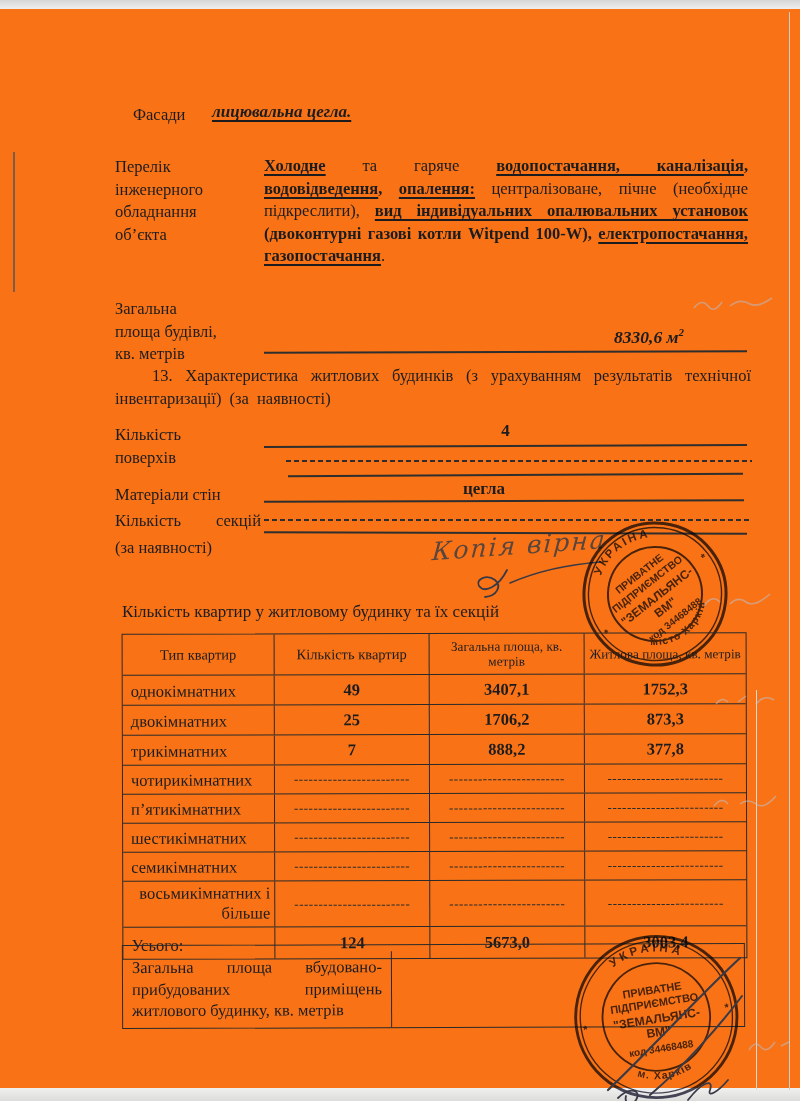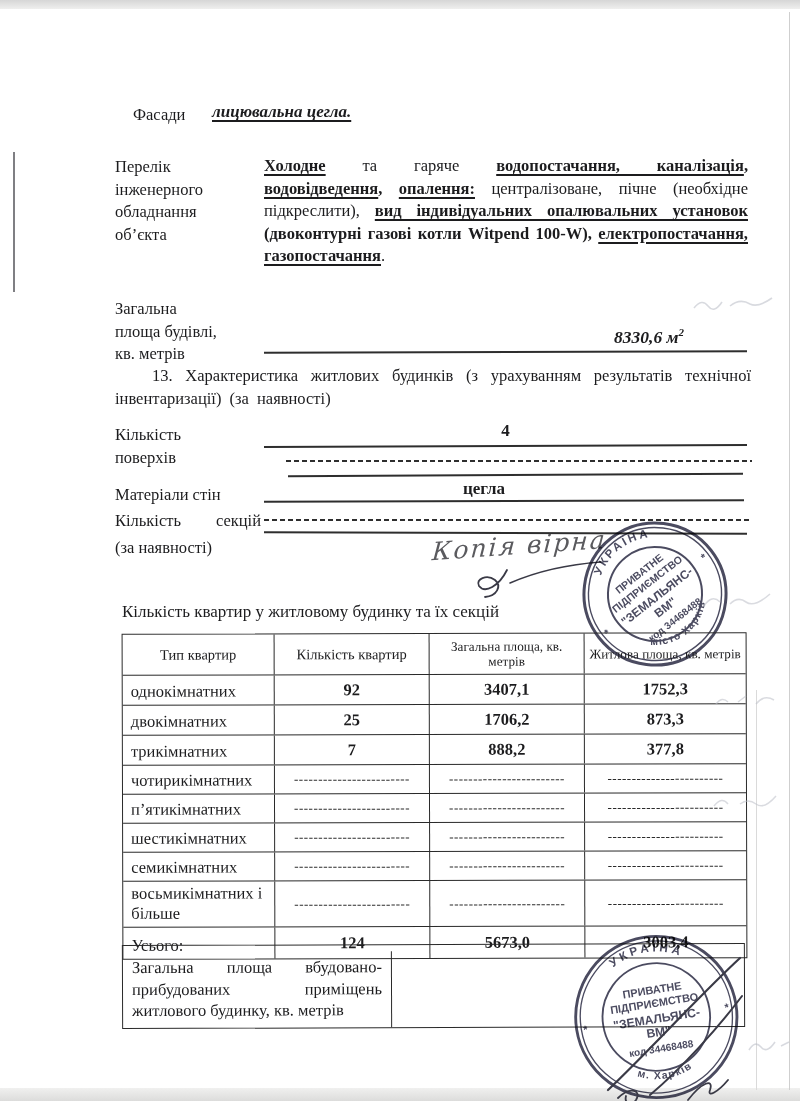--- a/index.html
+++ b/index.html
@@ -1,18 +1,18 @@
 <!DOCTYPE html>
 <html><head>
 <meta charset="utf-8">
 <style>
   html,body{margin:0;padding:0;background:#e9e9e9;}
   .page{
     position:relative;width:800px;height:1101px;margin:0 auto;
-    background:#ffffff;overflow:hidden;
+    background:#f97316;overflow:hidden;
     font-family:"Liberation Serif","DejaVu Serif",serif;
     color:#1c1c1e;
   }
   .abs{position:absolute;}
   
   .strip-top{left:0;top:0;width:800px;height:9px;background:linear-gradient(#d6d6d6,#efefee);}
   .strip-bottom{left:0;top:1088px;width:800px;height:13px;background:linear-gradient(#f0f0ef,#dcdcdb);}
   .edge-left{left:13px;top:152px;width:2px;height:140px;background:#54545a;opacity:.75;}
   .fold1{left:789px;top:12px;width:1px;height:1078px;background:#cfcfcf;}
   .fold2{left:756px;top:690px;width:1px;height:400px;background:#dadada;}
@@ -30,21 +30,21 @@
   .sp-just{text-align:justify;text-align-last:justify;}
   
   .handw{
     font-family:"DejaVu Serif",serif;font-style:italic;font-size:25px;color:#3e3e42;
     transform:rotate(-4deg) skewX(-8deg);letter-spacing:2px;opacity:.85;
   }
   
   .tbl{left:122px;top:633px;width:623px;border:1.8px solid #2a2a2a;transform:rotate(-.15deg);}
   .trow{display:grid;grid-template-columns:152px 155px 155px 1fr;border-bottom:1.6px solid #2a2a2a;}
   .trow:last-child{border-bottom:none;}
-  .tc{border-right:1.6px solid #2a2a2a;display:flex;align-items:center;justify-content:center;padding:1px 4px;box-sizing:border-box;}
+  .tc{border-right:1.6px solid #2a2a2a;display:flex;align-items:center;justify-content:center;padding:1px 4px;box-sizing:border-box;text-align:right;}
   .tc:last-child{border-right:none;}
   .tc.type{justify-content:flex-start;align-items:flex-end;padding-left:8px;font-size:16.5px;padding-bottom:3px;}
   .tc.val{font-weight:bold;font-size:16.5px;}
   .tc.dash{font-size:13px;letter-spacing:.5px;color:#2b2b2b;overflow:hidden;white-space:nowrap;}
   .th{font-size:14.5px;text-align:center;line-height:16px;}
   .th.small{font-size:13.2px;line-height:15px;}
   .r-head{height:40px;}
   .r-filled{height:29px;}
   .r-empty{height:28px;}
   .r-tall{height:45px;}
@@ -147,21 +147,21 @@
 
   <div class="abs tbl" id="apt-table">
       <div class="trow r-head">
         <div class="tc th">Тип квартир</div>
         <div class="tc th">Кількість квартир</div>
         <div class="tc th small">Загальна площа, кв. метрів</div>
         <div class="tc th small">Житлова площа, кв. метрів</div>
       </div>
       <div class="trow r-filled">
         <div class="tc type">однокімнатних</div>
-        <div class="tc val">92</div>
+        <div class="tc val">49</div>
         <div class="tc val">3407,1</div>
         <div class="tc val">1752,3</div>
       </div>
       <div class="trow r-filled">
         <div class="tc type">двокімнатних</div>
         <div class="tc val">25</div>
         <div class="tc val">1706,2</div>
         <div class="tc val">873,3</div>
       </div>
       <div class="trow r-filled">

